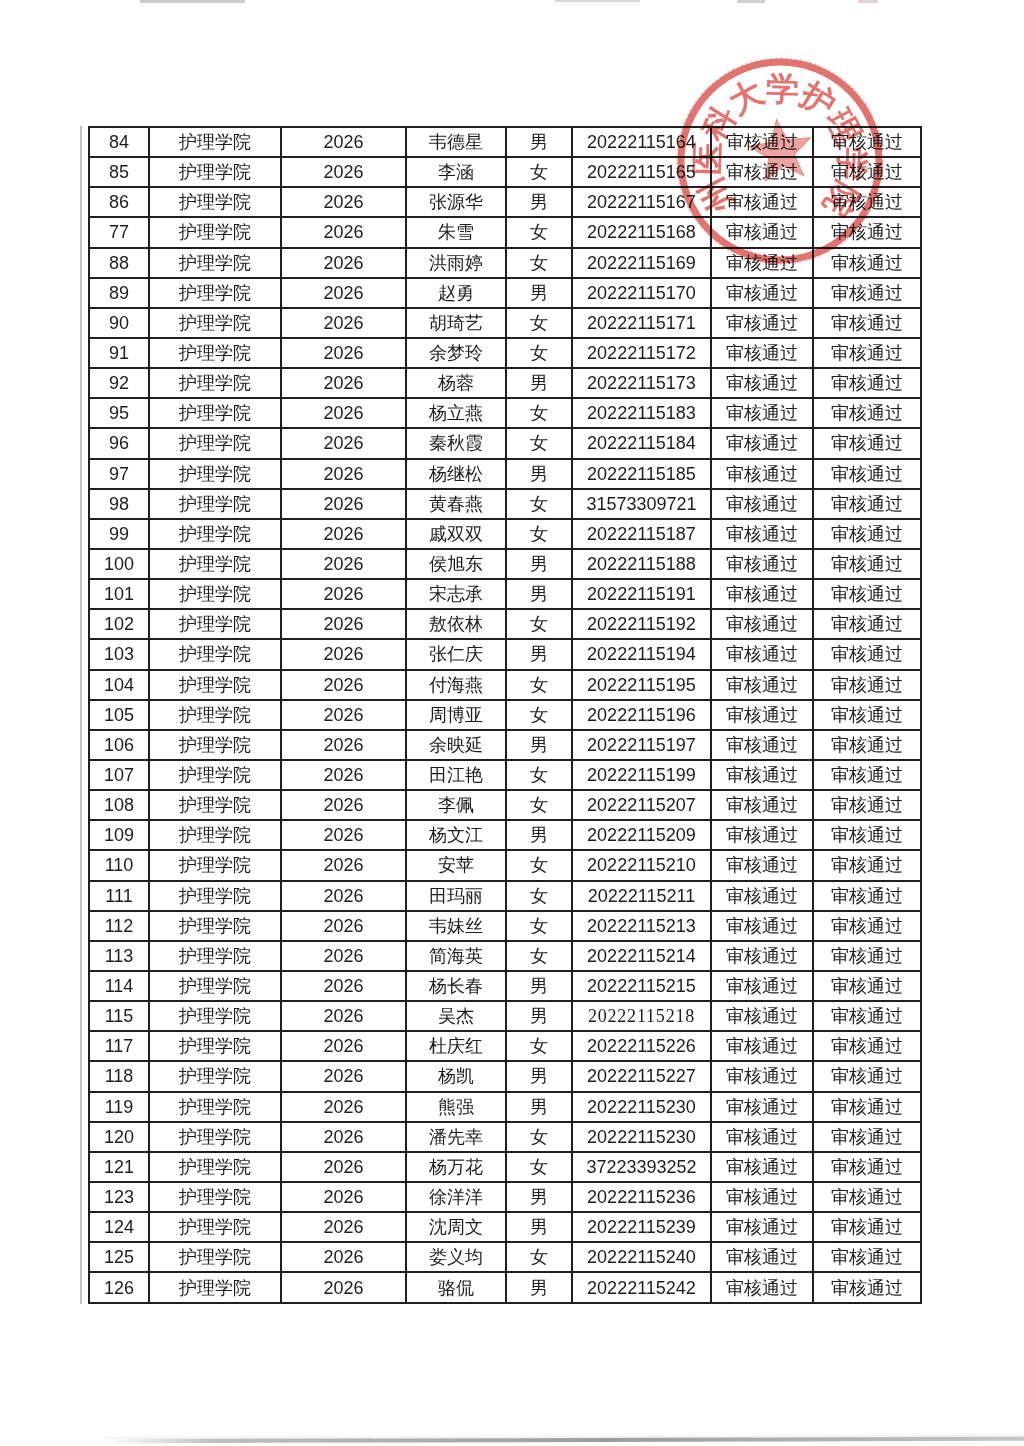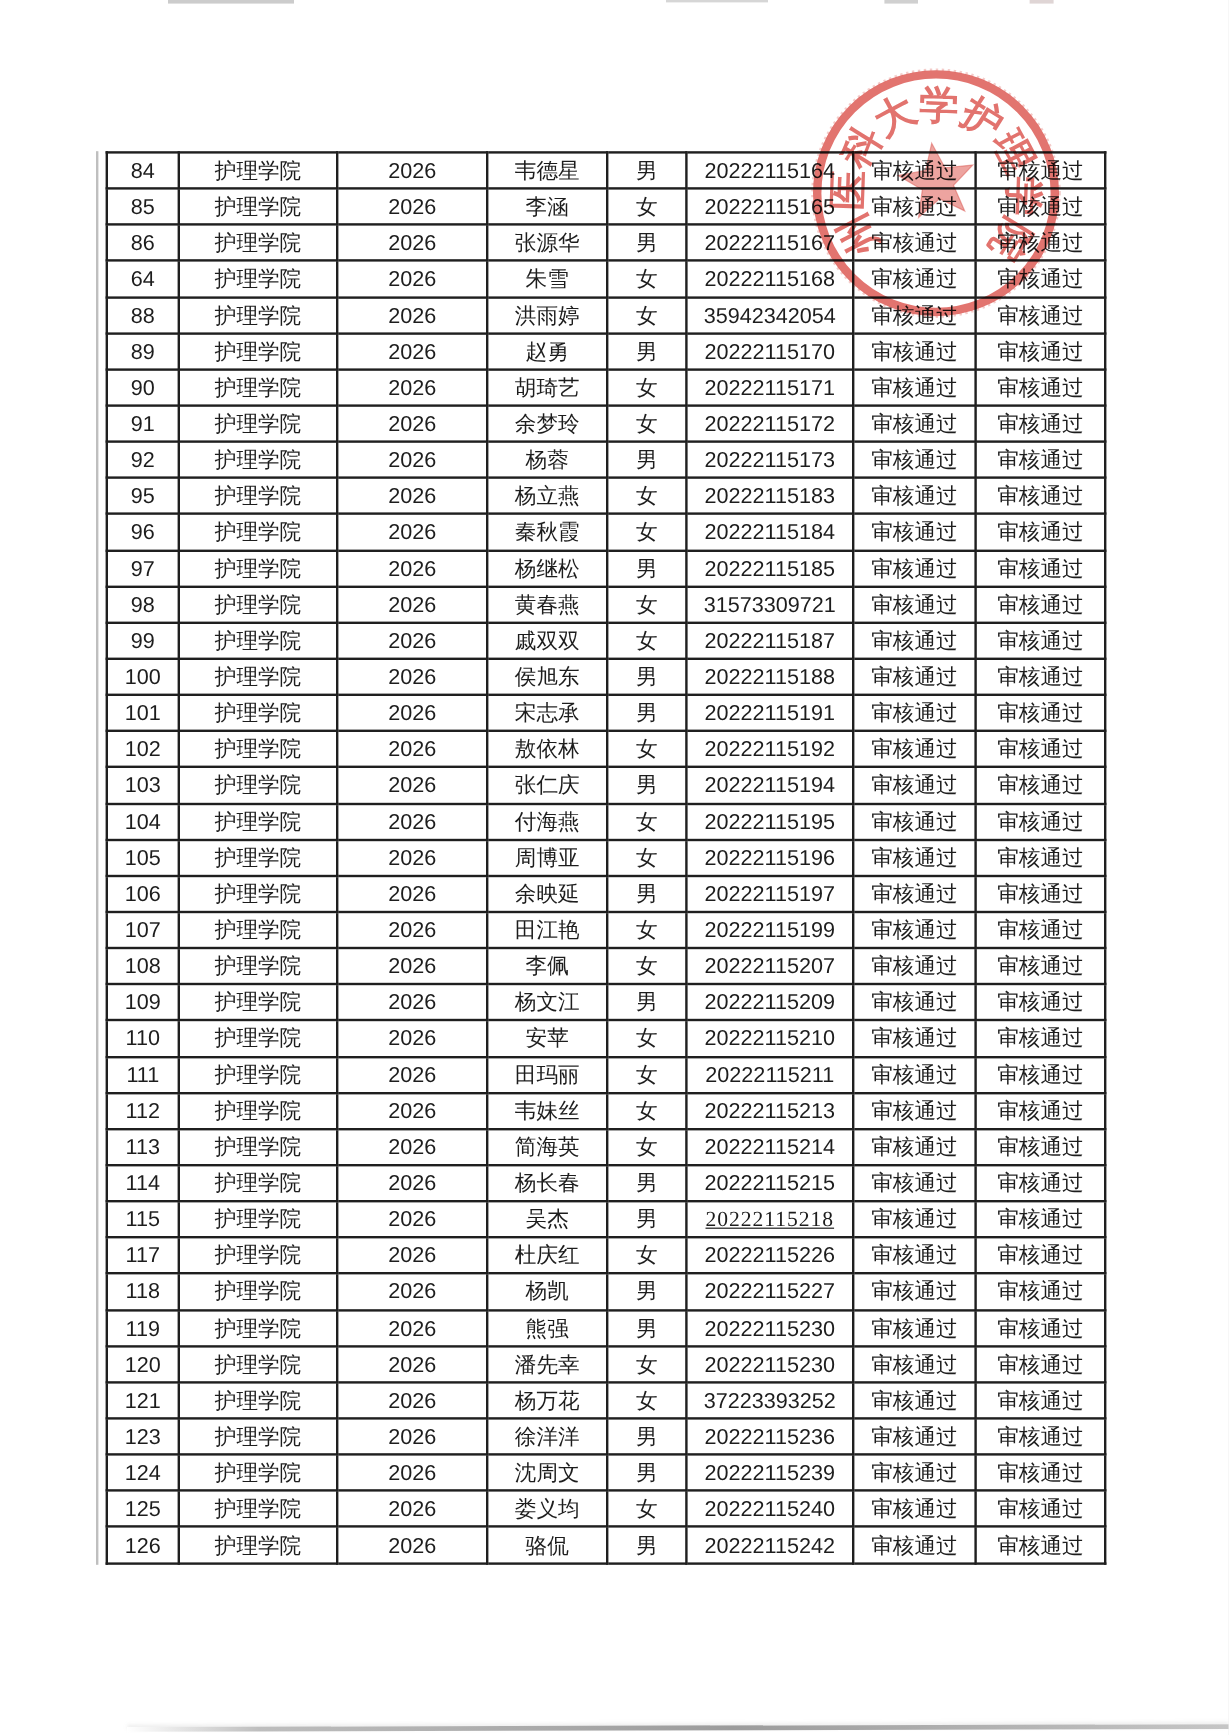--- a/index.html
+++ b/index.html
@@ -35,21 +35,20 @@
     font-family:"Liberation Sans","DejaVu Sans",sans-serif;
     font-size:17.5px;
     color:#121212;
   }
   td.id-light{
     font-family:"Liberation Serif","DejaVu Serif",serif;
     font-weight:400;
     font-size:16.5px;
     color:#4d4d4d;
     letter-spacing:.8px;
-    text-decoration:underline;
   }
   td.c-name,td.c-college,td.c-gender,td.c-review1,td.c-review2{
     font-size:17.5px;
   }
   
   .stamp{
     position:absolute;left:665px;top:46px;
     width:230px;height:230px;
     mix-blend-mode:multiply;
     opacity:.92;
@@ -130,36 +129,36 @@
             <td class="c-no num">86</td>
             <td class="c-college">护理学院</td>
             <td class="c-grade num">2026</td>
             <td class="c-name">张源华</td>
             <td class="c-gender">男</td>
             <td class="c-student_id num">20222115167</td>
             <td class="c-review1">审核通过</td>
             <td class="c-review2">审核通过</td>
           </tr>
           <tr>
-            <td class="c-no num">64</td>
+            <td class="c-no num">77</td>
             <td class="c-college">护理学院</td>
             <td class="c-grade num">2026</td>
             <td class="c-name">朱雪</td>
             <td class="c-gender">女</td>
             <td class="c-student_id num">20222115168</td>
             <td class="c-review1">审核通过</td>
             <td class="c-review2">审核通过</td>
           </tr>
           <tr>
             <td class="c-no num">88</td>
             <td class="c-college">护理学院</td>
             <td class="c-grade num">2026</td>
             <td class="c-name">洪雨婷</td>
             <td class="c-gender">女</td>
-            <td class="c-student_id num">35942342054</td>
+            <td class="c-student_id num">20222115169</td>
             <td class="c-review1">审核通过</td>
             <td class="c-review2">审核通过</td>
           </tr>
           <tr>
             <td class="c-no num">89</td>
             <td class="c-college">护理学院</td>
             <td class="c-grade num">2026</td>
             <td class="c-name">赵勇</td>
             <td class="c-gender">男</td>
             <td class="c-student_id num">20222115170</td>

